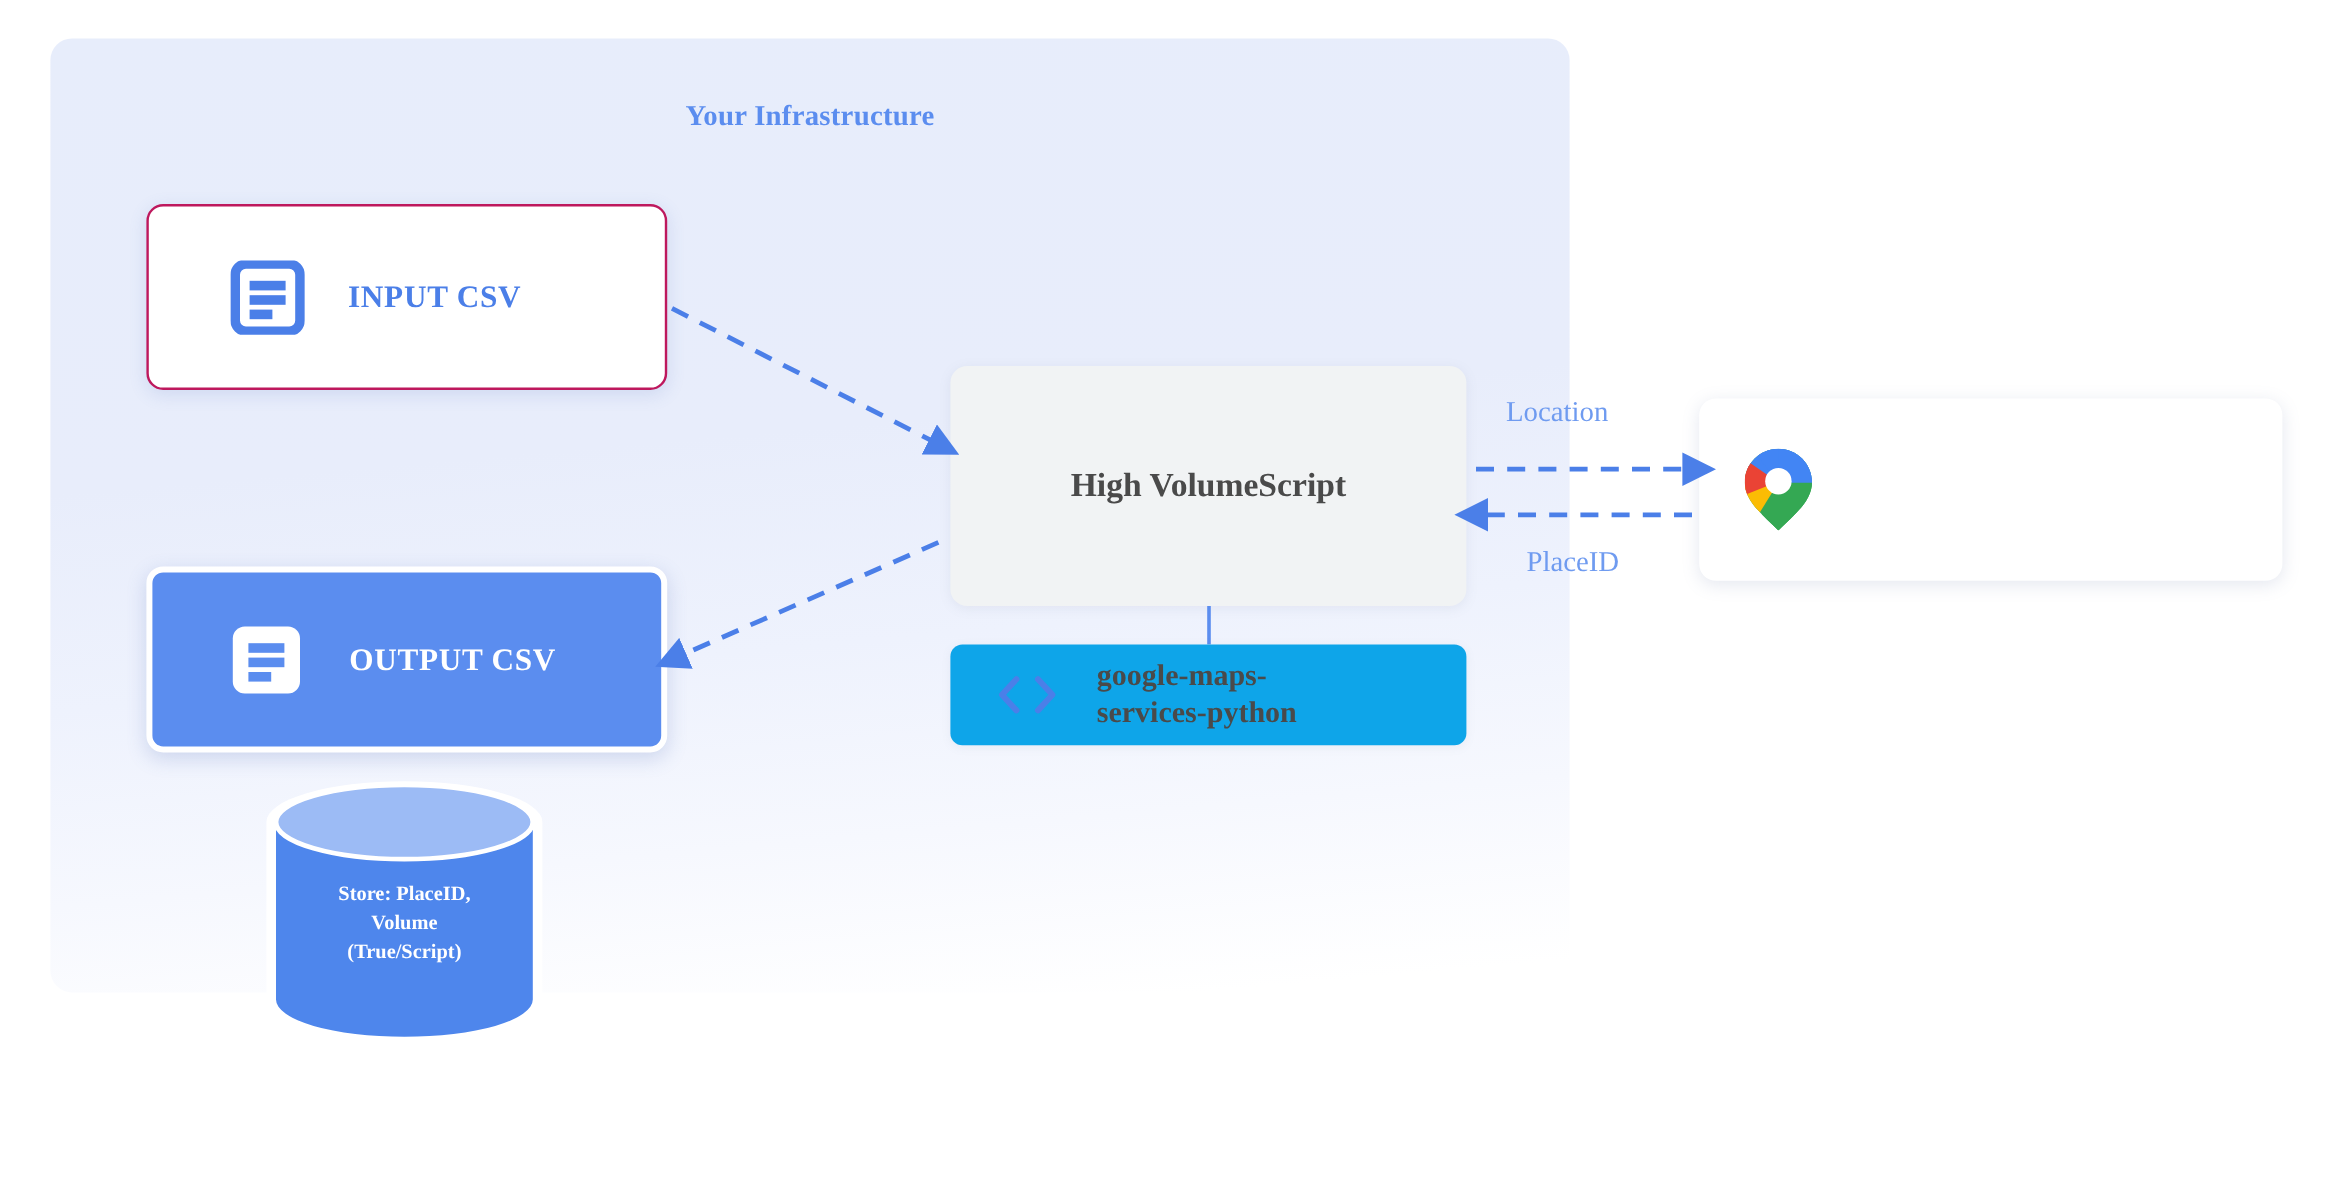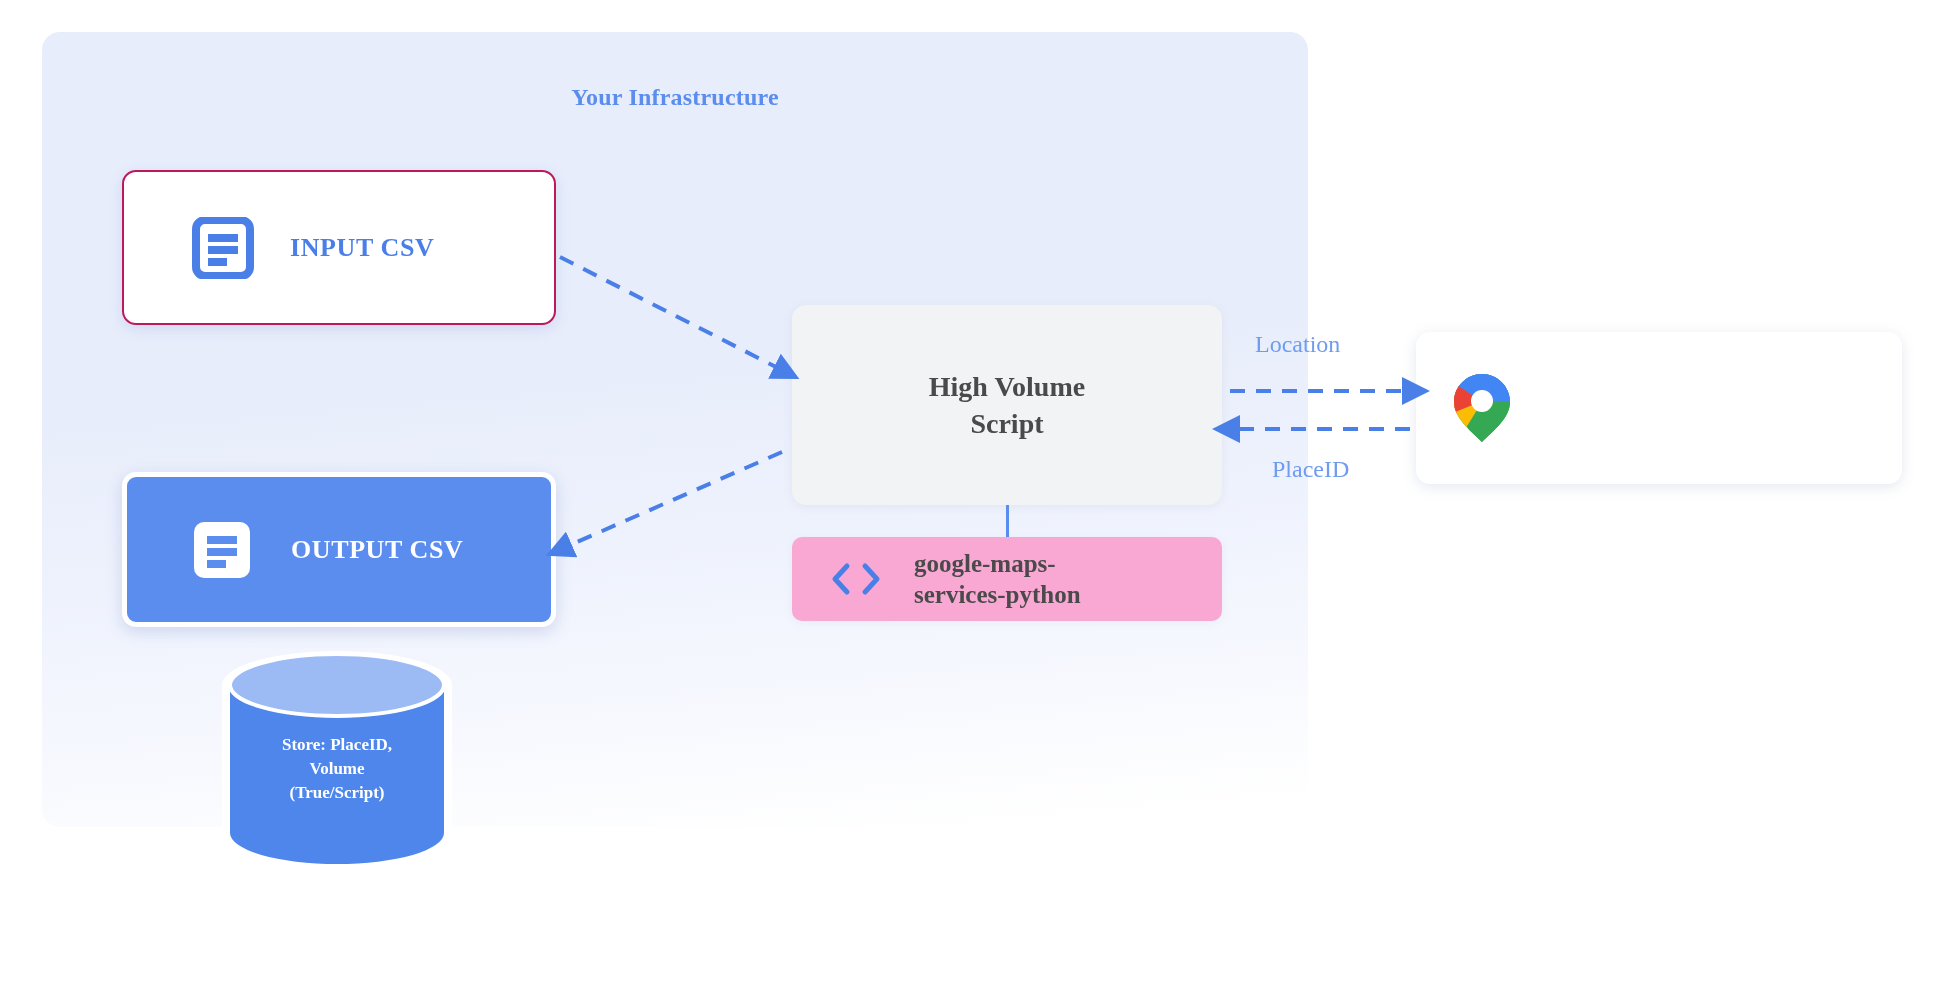--- a/index.html
+++ b/index.html
@@ -100,21 +100,21 @@
   .doc-icon { width: 62px; height: 62px; flex: none; }
 
   
   .script-box {
     left: 792px;
     top: 305px;
     width: 430px;
     height: 200px;
     background: #f1f3f4;
     border-radius: 14px;
-    flex-direction: column;
+    flex-direction: row;
     justify-content: center;
     text-align: center;
     box-shadow: 0 2px 10px rgba(120,130,150,.10);
   }
   .script-box .line {
     font-size: 28px;
     font-weight: bold;
     color: #4a4a4a;
     line-height: 1.33;
   }
@@ -128,21 +128,21 @@
     height: 32px;
     background: #5b8def;
   }
 
   
   .lib-box {
     left: 792px;
     top: 537px;
     width: 430px;
     height: 84px;
-    background: #f9a8d4;
+    background: #0ea5e9;
     border-radius: 10px;
     padding-left: 36px;
     box-shadow: 0 2px 8px rgba(120,130,150,.08);
   }
   .lib-box .label {
     font-size: 25px;
     font-weight: bold;
     color: #4a4a4a;
     line-height: 1.24;
     margin-left: 30px;

